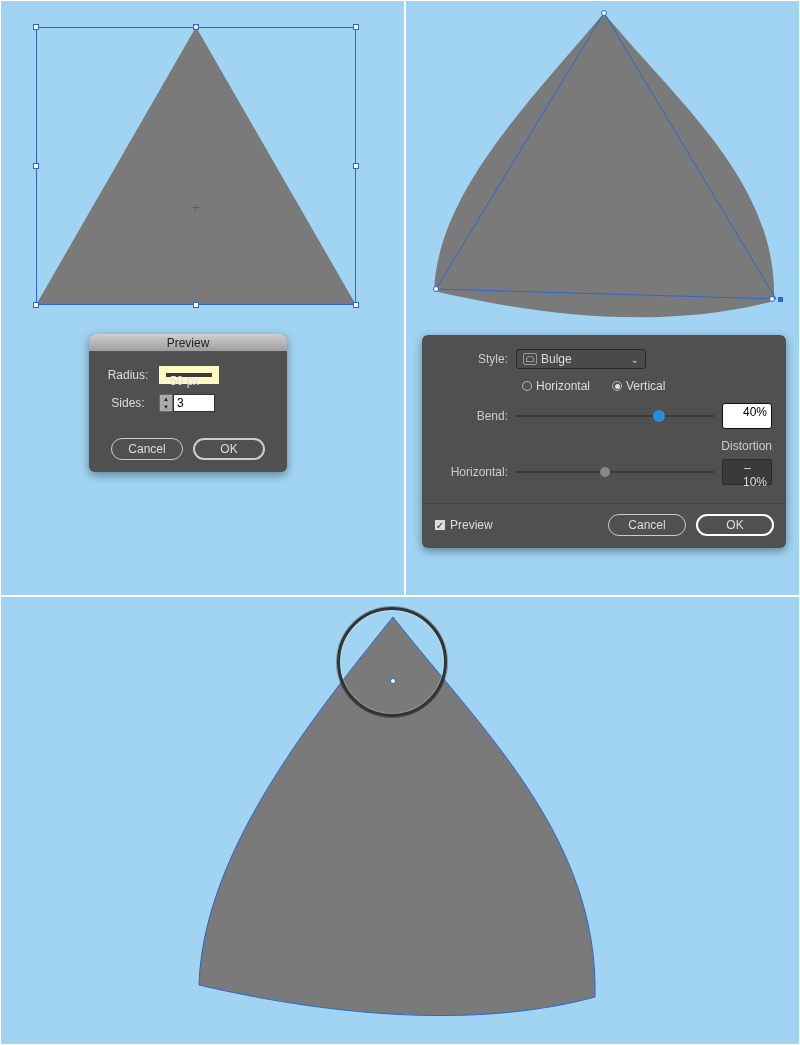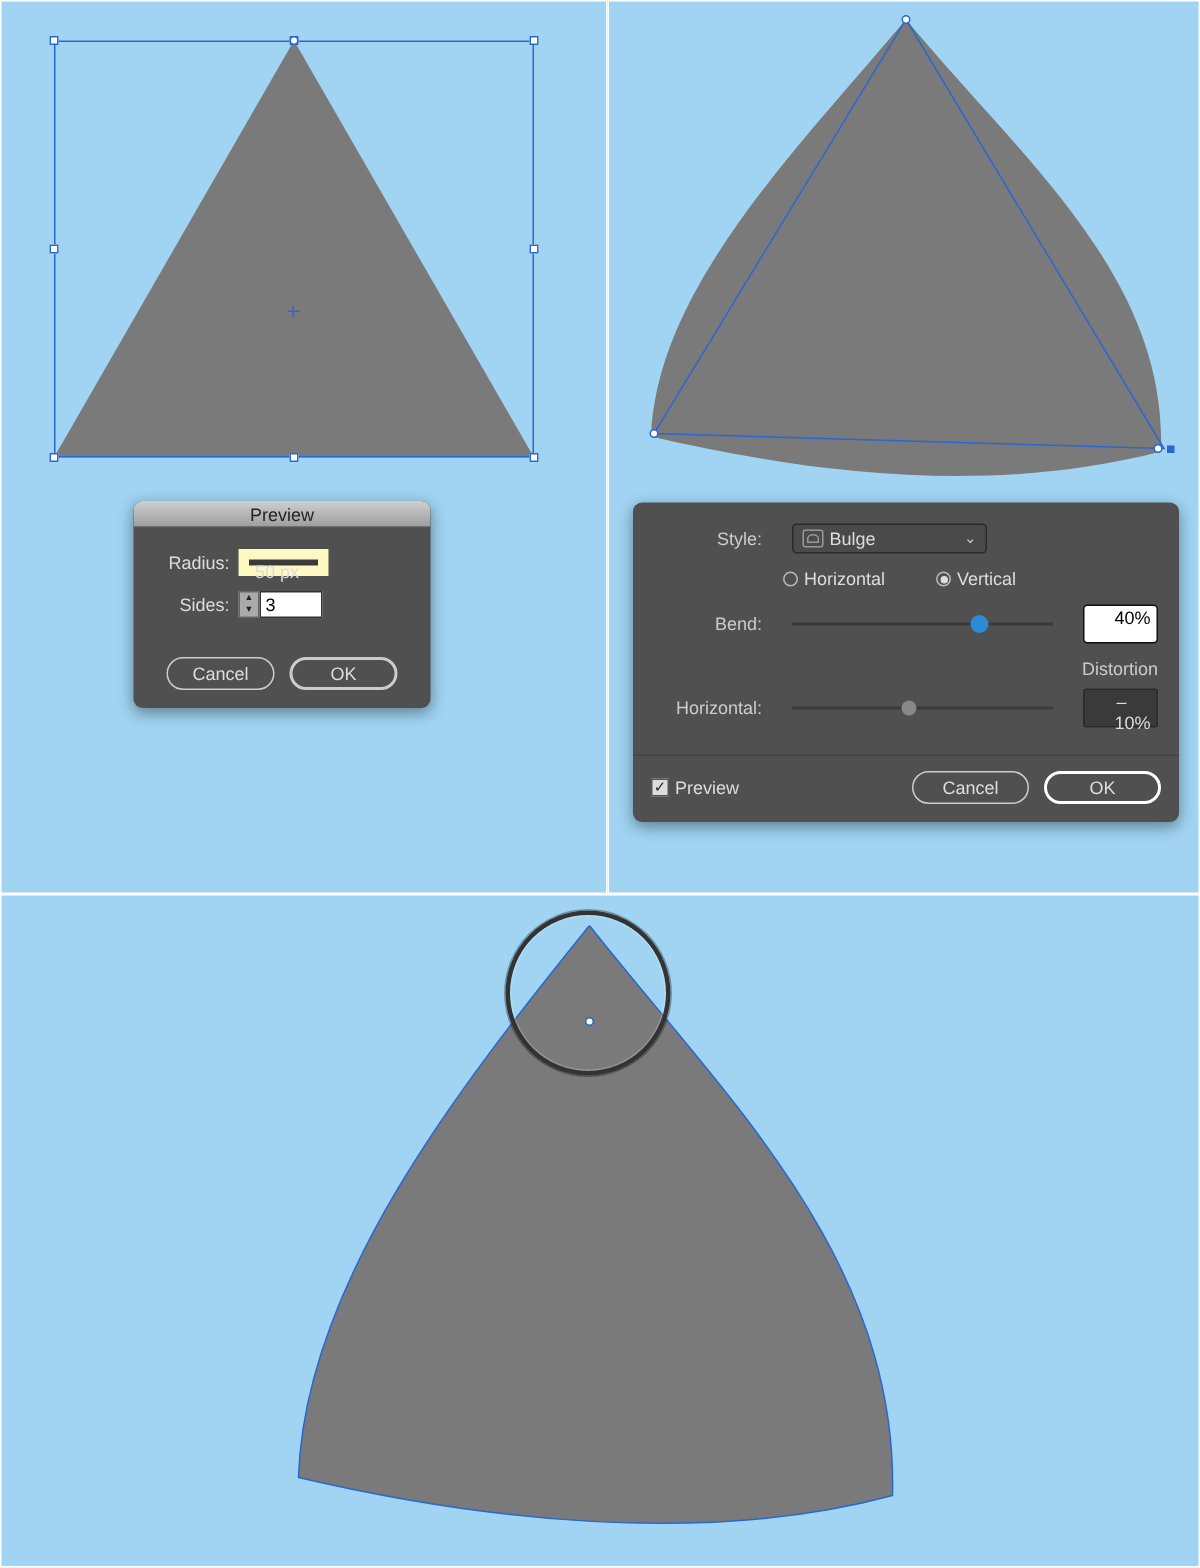--- a/index.html
+++ b/index.html
@@ -21,40 +21,40 @@
   .center-cross::before,.center-cross::after{content:"";position:absolute;background:#2a67d1;}
   .center-cross::before{left:3px;top:0;width:1px;height:8px;}
   .center-cross::after{left:0;top:3px;width:8px;height:1px;}
 
   
   .dlg { position: absolute; background: #505050; border-radius: 6px; box-shadow: 0 3px 10px rgba(0,0,0,.4); color:#ddd; font-size:12px; }
   .dlg-poly { left: 88px; top: 333px; width: 198px; }
   .dlg-title { background: linear-gradient(#cfcfcf,#9e9e9e); color:#222; text-align:center; font-size:12px; height:18px; line-height:18px; border-radius:6px 6px 0 0; border-bottom:1px solid #555;}
   .dlg-body { padding: 14px 14px 10px; }
   .row { display:flex; align-items:center; margin-bottom:10px; gap:6px; }
-  .row label { width:50px; text-align:right; font-size:12px; }
+  .row label { width:50px; text-align:center; font-size:12px; }
   .inp { background:#3a3a3a; border:7px solid #fef9c3; color:#ddd; font-size:12px; height:18px; padding:1px 4px; }
   .inp-dark { width: 60px; }
   .step-wrap { display:inline-flex; }
   .step { width:14px; background:#aaa; border:1px solid #666; display:flex; flex-direction:column; }
   .step span{flex:1;font-size:7px;line-height:7px;text-align:center;color:#222;}
   .inp-sides { width:42px; background:#fff; color:#000; border:1px solid #333; height:18px; font-size:12px; padding:1px 3px; }
   .btnrow { display:flex; gap:10px; justify-content:center; padding:6px 10px 12px; }
   .pill { border:1.5px solid #ccc; background:transparent; color:#ddd; font-size:12px; height:22px; border-radius:11px; min-width:72px; cursor:pointer; }
   .pill.primary { border-width:2px; }
 
   
   .tr-shape { position:absolute; left:22px; top:12px; }
   .tr-tri-outline { position:absolute; left:22px; top:12px; }
   .tr-anchor { position:absolute; width:6px;height:6px;border:1px solid #2a67d1;background:#fff;border-radius:50%;transform:translate(-50%,-50%); }
 
   
   .dlg-warp { left: 16px; top: 334px; width: 364px; }
   .warp-body { padding: 14px 14px 8px; }
-  .wrow { display:flex; align-items:center; gap:20px; margin-bottom:10px; }
+  .wrow { display:flex; align-items:center; gap:8px; margin-bottom:10px; }
   .wlabel { width:72px; text-align:right; font-size:12px; color:#ccc; }
   .select { background:#4a4a4a; border:1px solid #2a2a2a; color:#ddd; font-size:12px; height:20px; width:130px; display:flex; align-items:center; padding:0 6px; border-radius:3px; justify-content:space-between; }
   .sel-ico { width:14px;height:12px;border:1px solid #999;border-radius:2px;display:inline-block;margin-right:4px; position:relative;}
   .sel-ico::after{content:"";position:absolute;left:2px;top:2px;right:2px;bottom:2px;border:1px solid #999;border-radius:50% 50% 0 0;}
   .chev { font-size:10px;color:#ccc; }
   .radio { width:10px;height:10px;border:1.5px solid #bbb;border-radius:50%;display:inline-flex;align-items:center;justify-content:center;margin-right:4px; }
   .radio.sel::after{content:"";width:5px;height:5px;background:#ddd;border-radius:50%;}
   .rlabel { font-size:12px;color:#ddd; margin-right:14px; display:inline-flex;align-items:center; }
   .slider { flex:1; position:relative; height:14px; }
   .track { position:absolute; left:0; right:0; top:6px; height:2px; background:#3a3a3a; }

